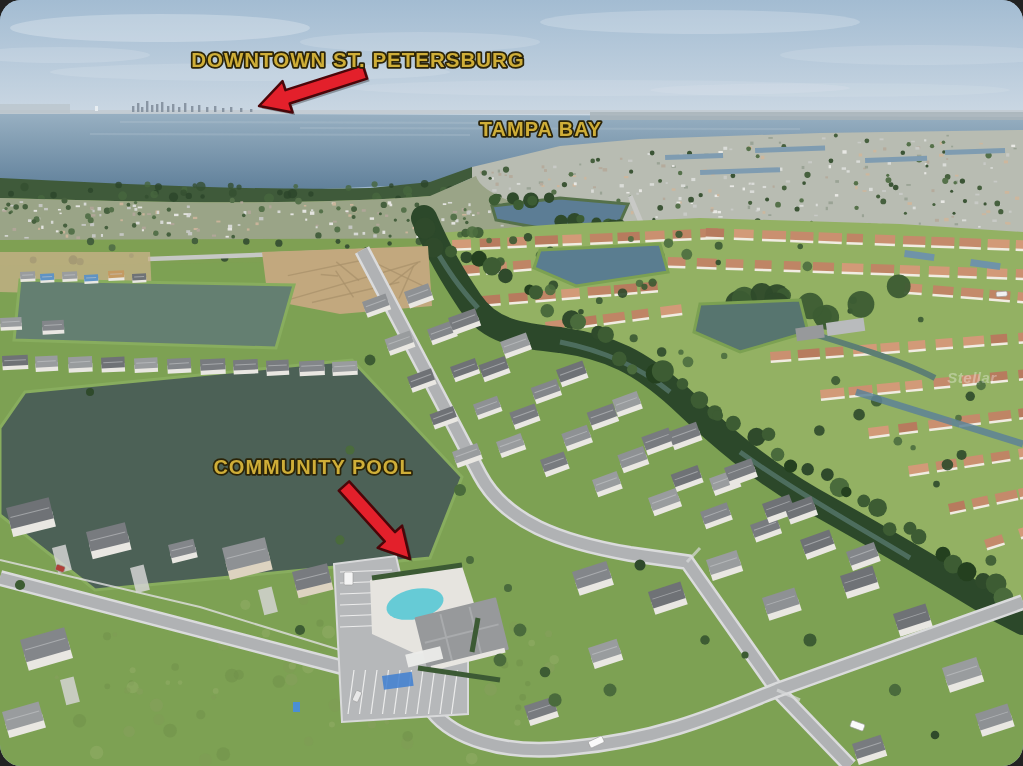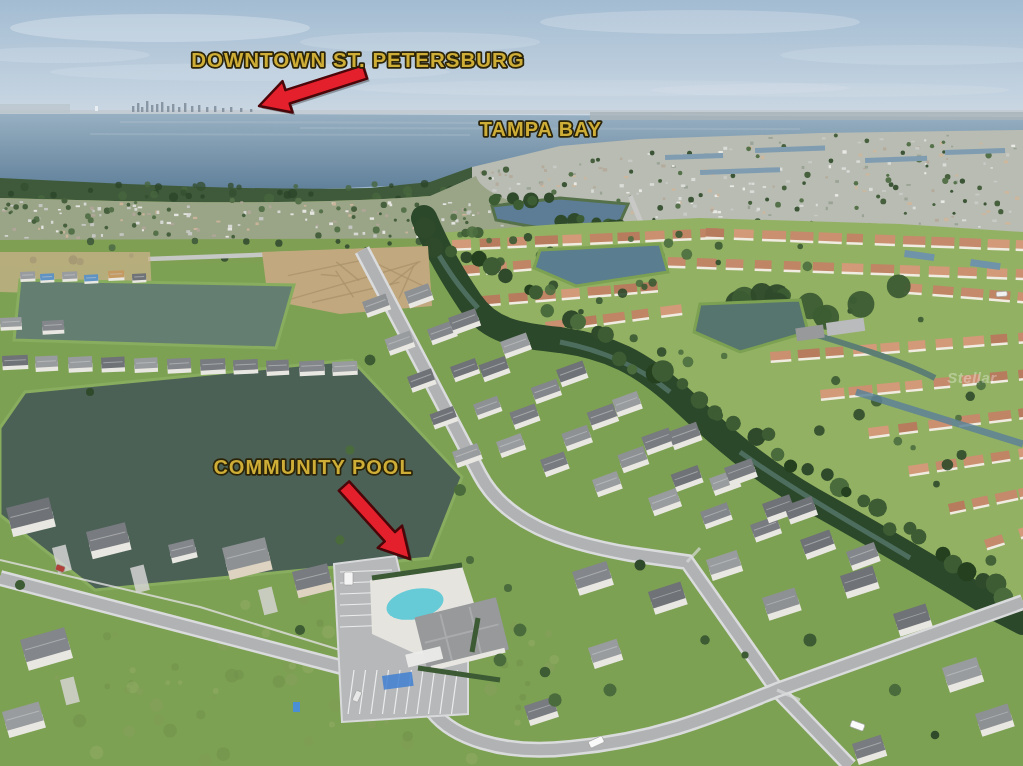--- a/index.html
+++ b/index.html
@@ -1,17 +1,17 @@
 <!DOCTYPE html>
 <html><head>
 <meta charset="utf-8">
 <style>
   html,body{margin:0;padding:0;background:#222;}
   #stage{position:relative;width:1023px;height:766px;overflow:hidden;background:#9db6cc;
-         font-family:"Liberation Sans", sans-serif;}
+         font-family:"Liberation Sans", sans-serif;border-radius:21px;}
   svg{display:block;}
   text{paint-order:stroke;stroke-linejoin:round;}
   .annot{font-weight:bold;letter-spacing:1px;stroke-width:3.5px;}
   .wm{font-style:italic;font-weight:bold;opacity:.32;letter-spacing:.5px;}
 </style>
 </head>
 <body>
 
 <div id="stage">
 <svg id="scene" viewBox="0 0 1023 766" width="1023" height="766">

